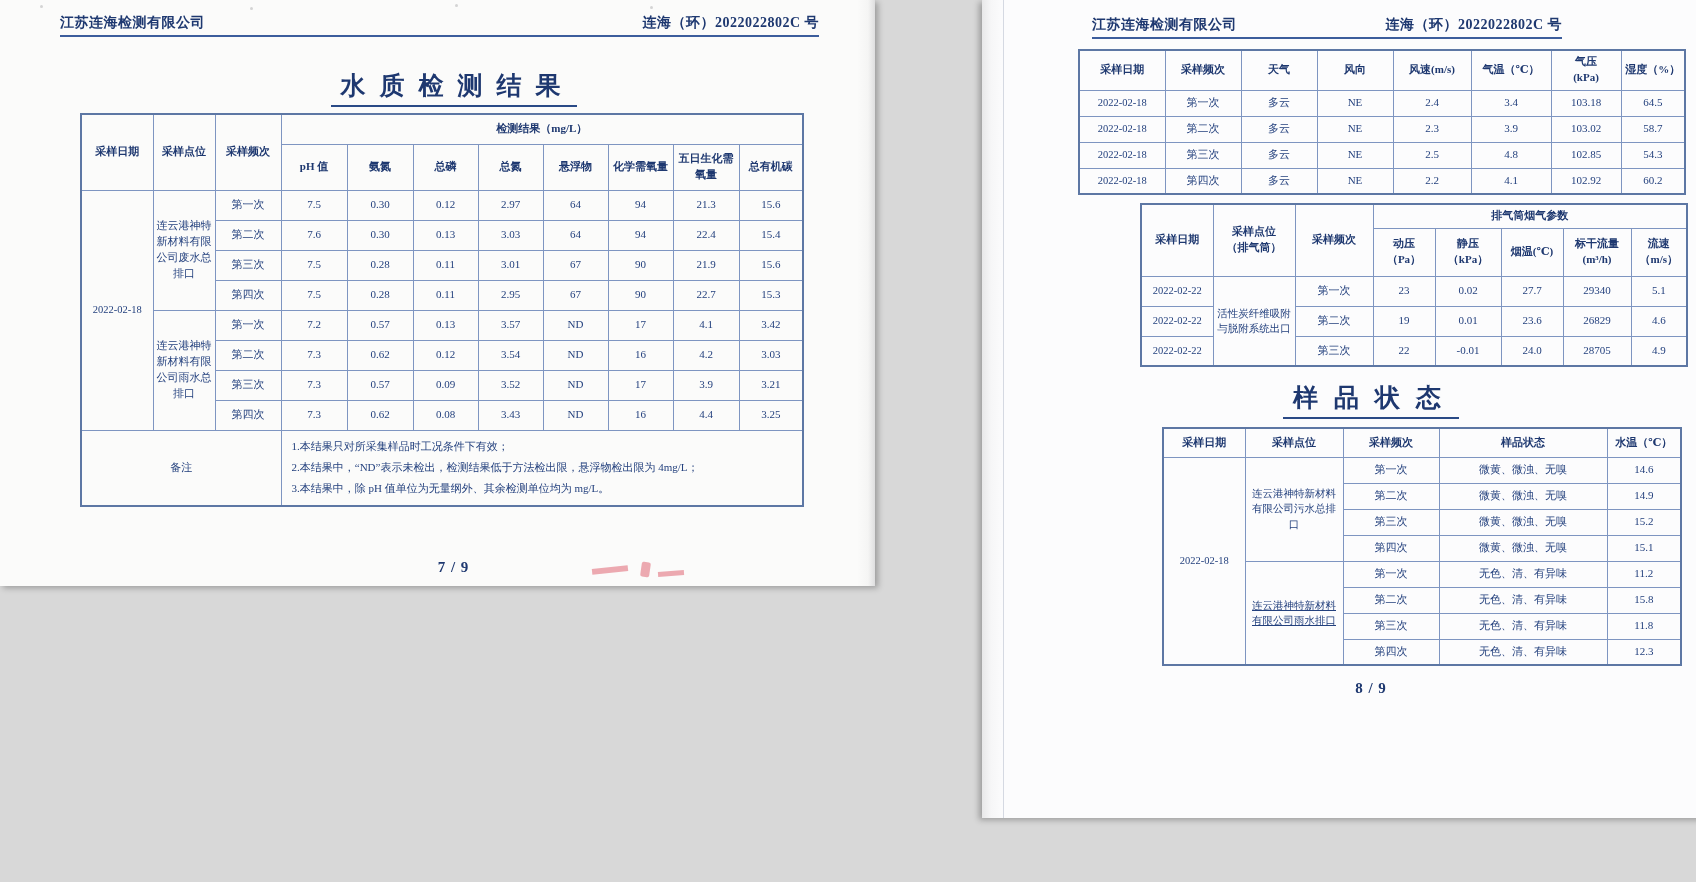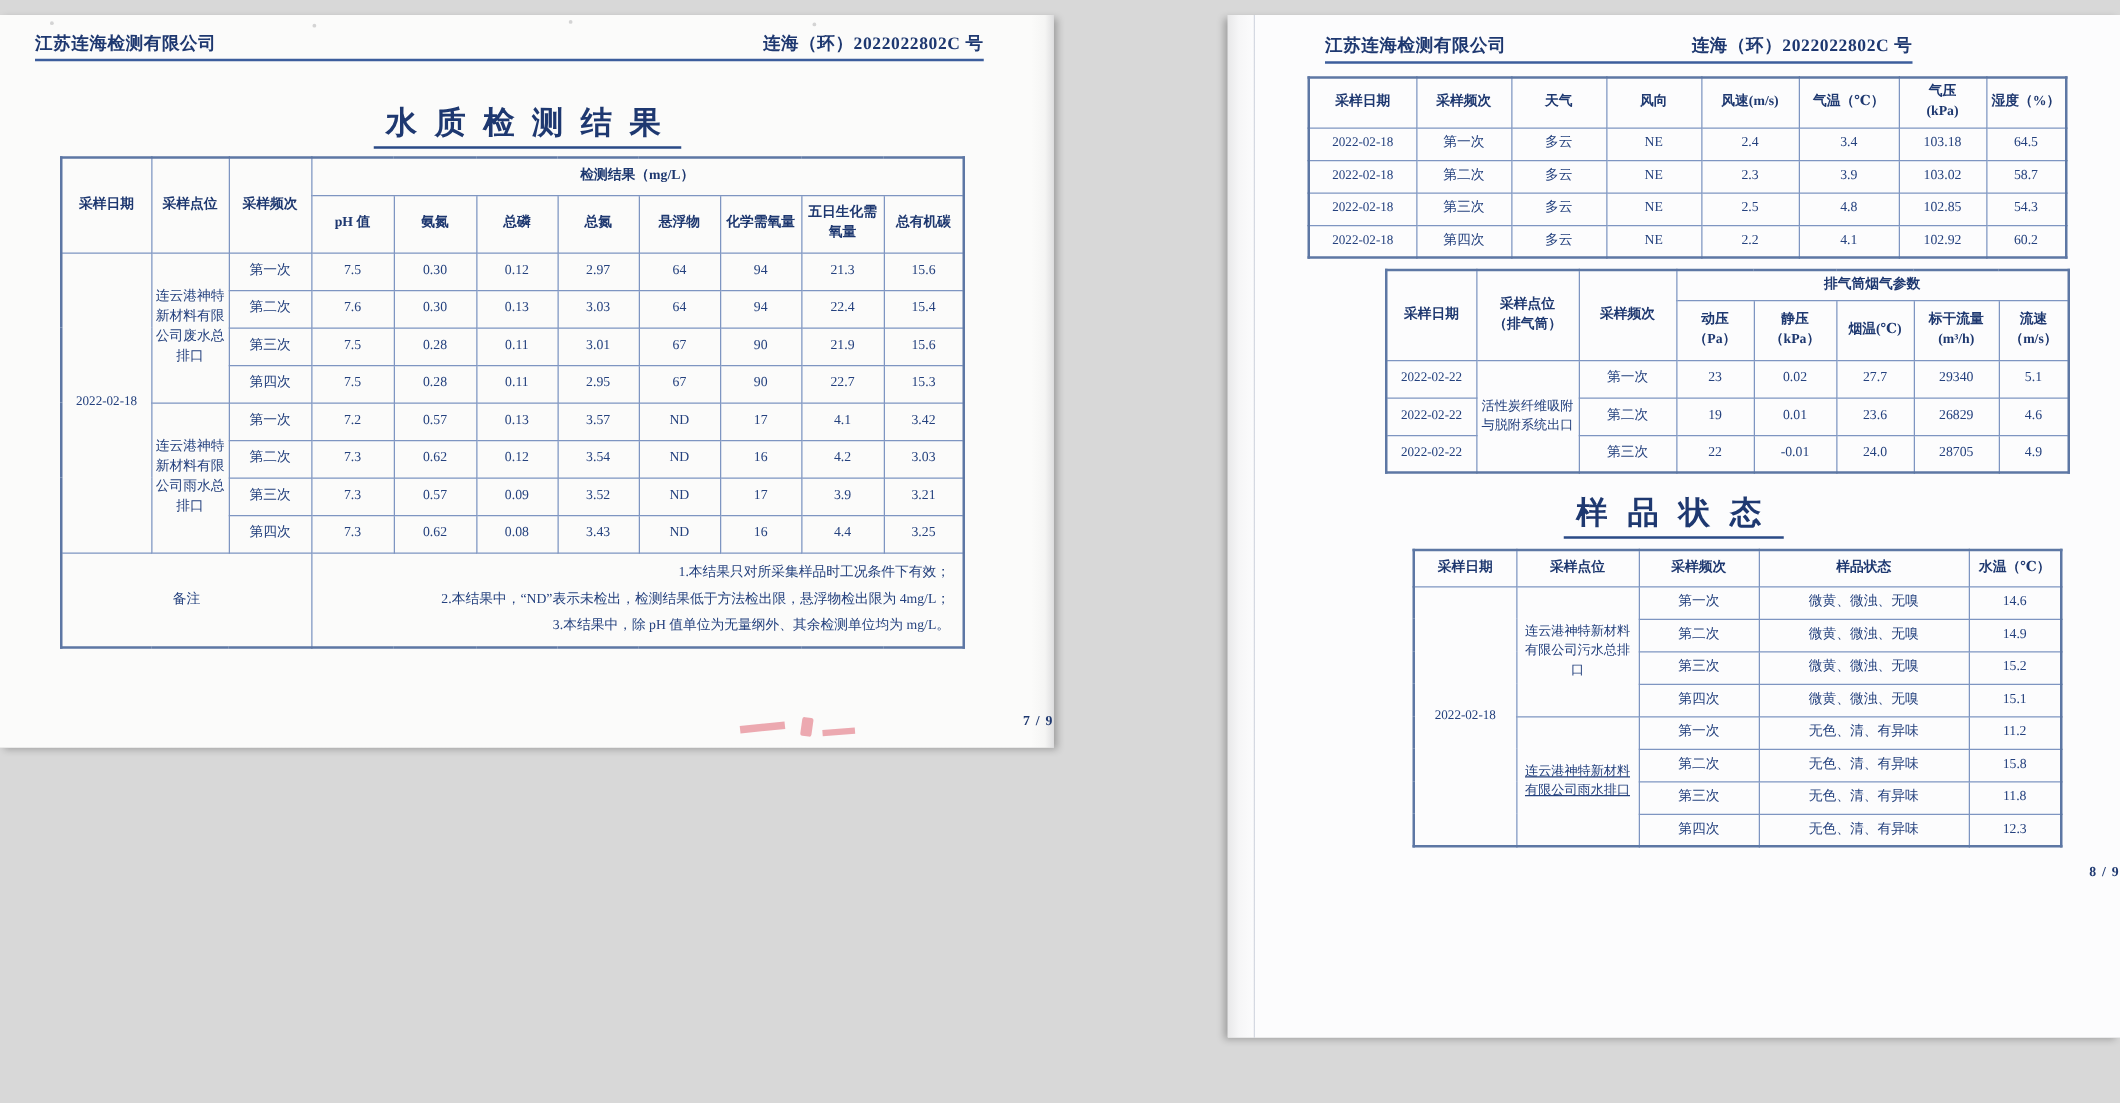--- a/index.html
+++ b/index.html
@@ -6,21 +6,21 @@
     --ink:#24417e; --ink-dark:#1e3870; --border:#7e95c1; --border-dark:#5d77a4;
     --page-bg:#fbfbfa; --canvas-bg:#d8d8d8; --stamp-red:#d94556;
   }
   html,body{margin:0;padding:0;}
   body{
     width:1696px;height:882px;position:relative;overflow:hidden;
     background:var(--canvas-bg);
     font-family:"Liberation Serif","DejaVu Serif",serif;
     color:var(--ink);
   }
-  .page{position:absolute;top:12px;}
+  .page{position:absolute;top:0;padding-left:32px;}
   .page-left{
     left:0;width:843px;height:586px;
     background:linear-gradient(270deg,#dededf 0px,#f5f5f4 7px,var(--page-bg) 18px);
     box-shadow:3px 2px 6px rgba(0,0,0,0.28);
   }
   .page-right{
     left:982px;width:714px;height:818px;
     background:linear-gradient(90deg,#e8e8e9 0px,#f6f6f7 9px,#fcfcfd 22px);
     box-shadow:-3px 2px 6px rgba(0,0,0,0.28);
   }
@@ -52,36 +52,36 @@
     overflow:hidden;
   }
   .tbl th{font-weight:bold;color:var(--ink-dark);}
   .tbl td{font-family:"Liberation Serif","DejaVu Serif",serif;}
   
   .water{width:722px;margin:6px 0 0 48px;}
   .water thead tr.r1{height:30px;}
   .water thead tr.r2{height:46px;}
   .water tbody tr{height:30px;}
   .water tr.remark-row{height:76px;}
-  .water td.remarks{text-align:right;padding:4px 10px;line-height:1.95;font-size:11px;}
+  .water td.remarks{text-align:left;padding:4px 10px;line-height:1.95;font-size:11px;}
   
   .weather{width:606px;margin:10px 0 0 64px;}
   .weather thead tr{height:40px;}
   .weather tbody tr{height:26px;}
   .flue{width:546px;margin:8px 0 0 126px;}
   .flue tr.grp{height:24px;}
   .flue tr.sub{height:48px;}
   .flue tbody tr{height:30px;}
   .sample{width:518px;margin:8px 0 0 148px;}
   .sample thead tr{height:29px;}
   .sample tbody tr{height:26px;}
   .rp-title{margin-top:14px;}
   .rp-title .t{font-size:25px;letter-spacing:16px;}
   .page-no{
-    text-align:right;font-size:11px;font-weight:bold;color:var(--ink-dark);
+    text-align:center;font-size:15px;font-weight:bold;color:var(--ink-dark);
     letter-spacing:1px;
   }
   .page-left .page-no{margin-top:52px;}
   .page-right .page-no{margin-top:14px;}
   .red-mark{position:absolute;background:rgba(217,69,86,0.45);}
   .red-mark.m1{left:592px;top:567px;width:36px;height:6px;transform:rotate(-6deg);}
   .red-mark.m2{left:641px;top:562px;width:9px;height:15px;transform:rotate(8deg);border-radius:2px;}
   .red-mark.m3{left:658px;top:571px;width:26px;height:5px;transform:rotate(-4deg);}
   .speck{position:absolute;background:rgba(110,110,115,0.28);border-radius:50%;width:3px;height:3px;}
 </style>

